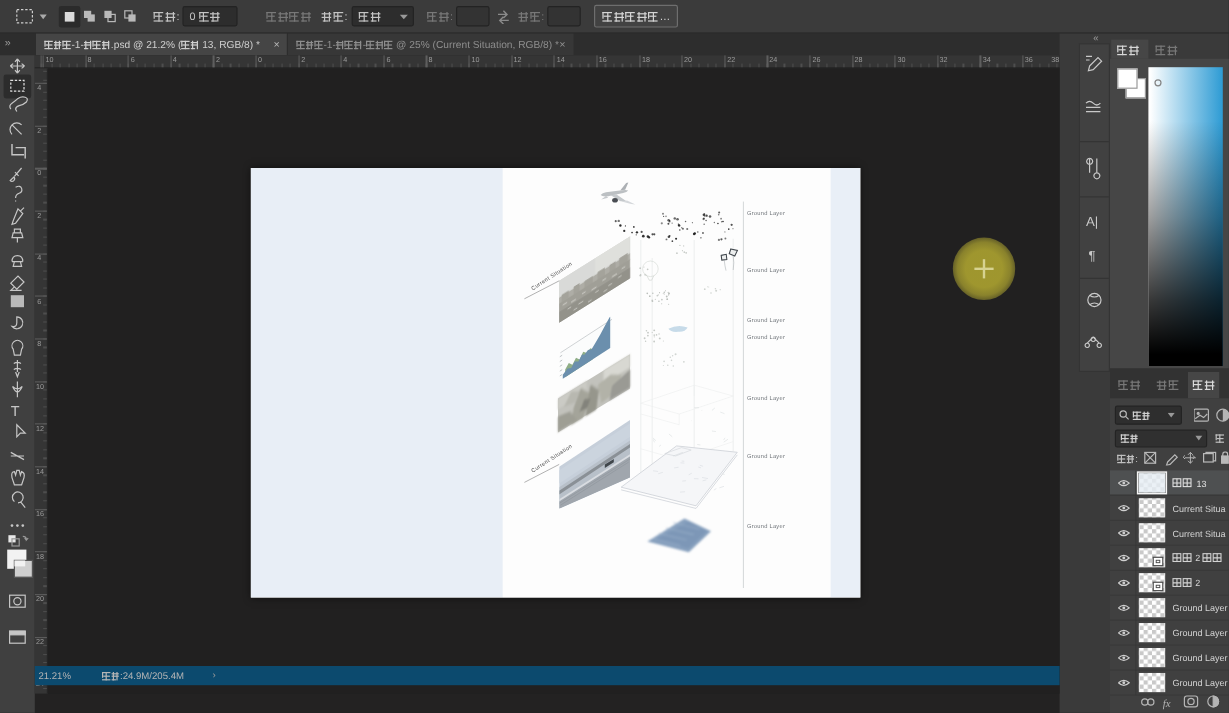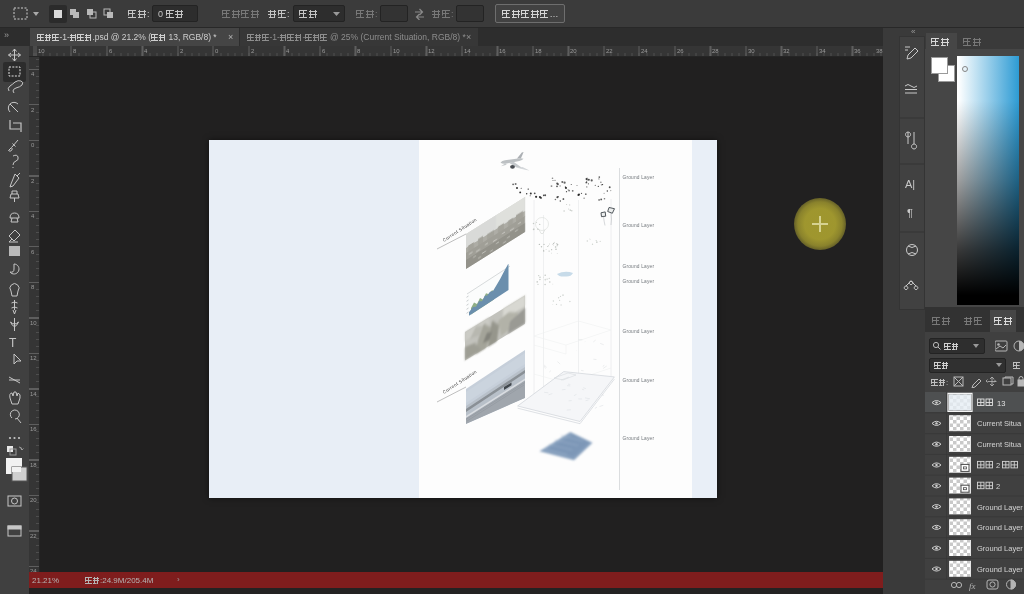--- a/index.html
+++ b/index.html
@@ -19,21 +19,21 @@
 background-position:0 10%,0 55%,20% 100%,25% 0,90% 0;}
 .z.s{width:6.5px;height:7px;margin:0 1px -1px 0}
 
 #optbar{left:0;top:0;width:1024px;height:28px;background:#3b3b3b;border-bottom:1px solid #282828}
 #tabbar{left:0;top:28px;width:884px;height:18px;background:#2d2d2d}
 #rightdock{left:883px;top:28px;width:141px;height:566px;background:#3a3a3a}
 #toolbar{left:0;top:46px;width:29px;height:548px;background:#404040}
 #hruler{left:29px;top:46px;width:854px;height:11px;background:#353535;border-bottom:1px solid #252525;overflow:hidden}
 #vruler{left:29px;top:57px;width:11px;height:521px;background:#353535;border-right:1px solid #252525;overflow:hidden}
 #canvas{left:40px;top:57px;width:843px;height:521px;background:#212020;overflow:hidden}
-#statusbar{left:29px;top:572px;width:854px;height:16px;background:#7f1d1d}
+#statusbar{left:29px;top:555px;width:854px;height:16px;background:#0c4a6e}
 .t{position:absolute;color:#c4c4c4;font-size:9px;line-height:10px;white-space:nowrap}
 .dim{color:#787878}
 .inbox{position:absolute;background:#2d2d2d;border:1px solid #232323;border-radius:2px}
 .rlab{position:absolute;color:#9a9a9a;font-size:6px;line-height:6px}
 </style></head>
 <body>
 <div class="abs" id="optbar">
 
   <svg class="abs" style="left:13px;top:7px" width="26" height="14">
     <rect x="1" y="1" width="13" height="11" fill="none" stroke="#cfcfcf" stroke-width="1" stroke-dasharray="2 1.5"></rect>

